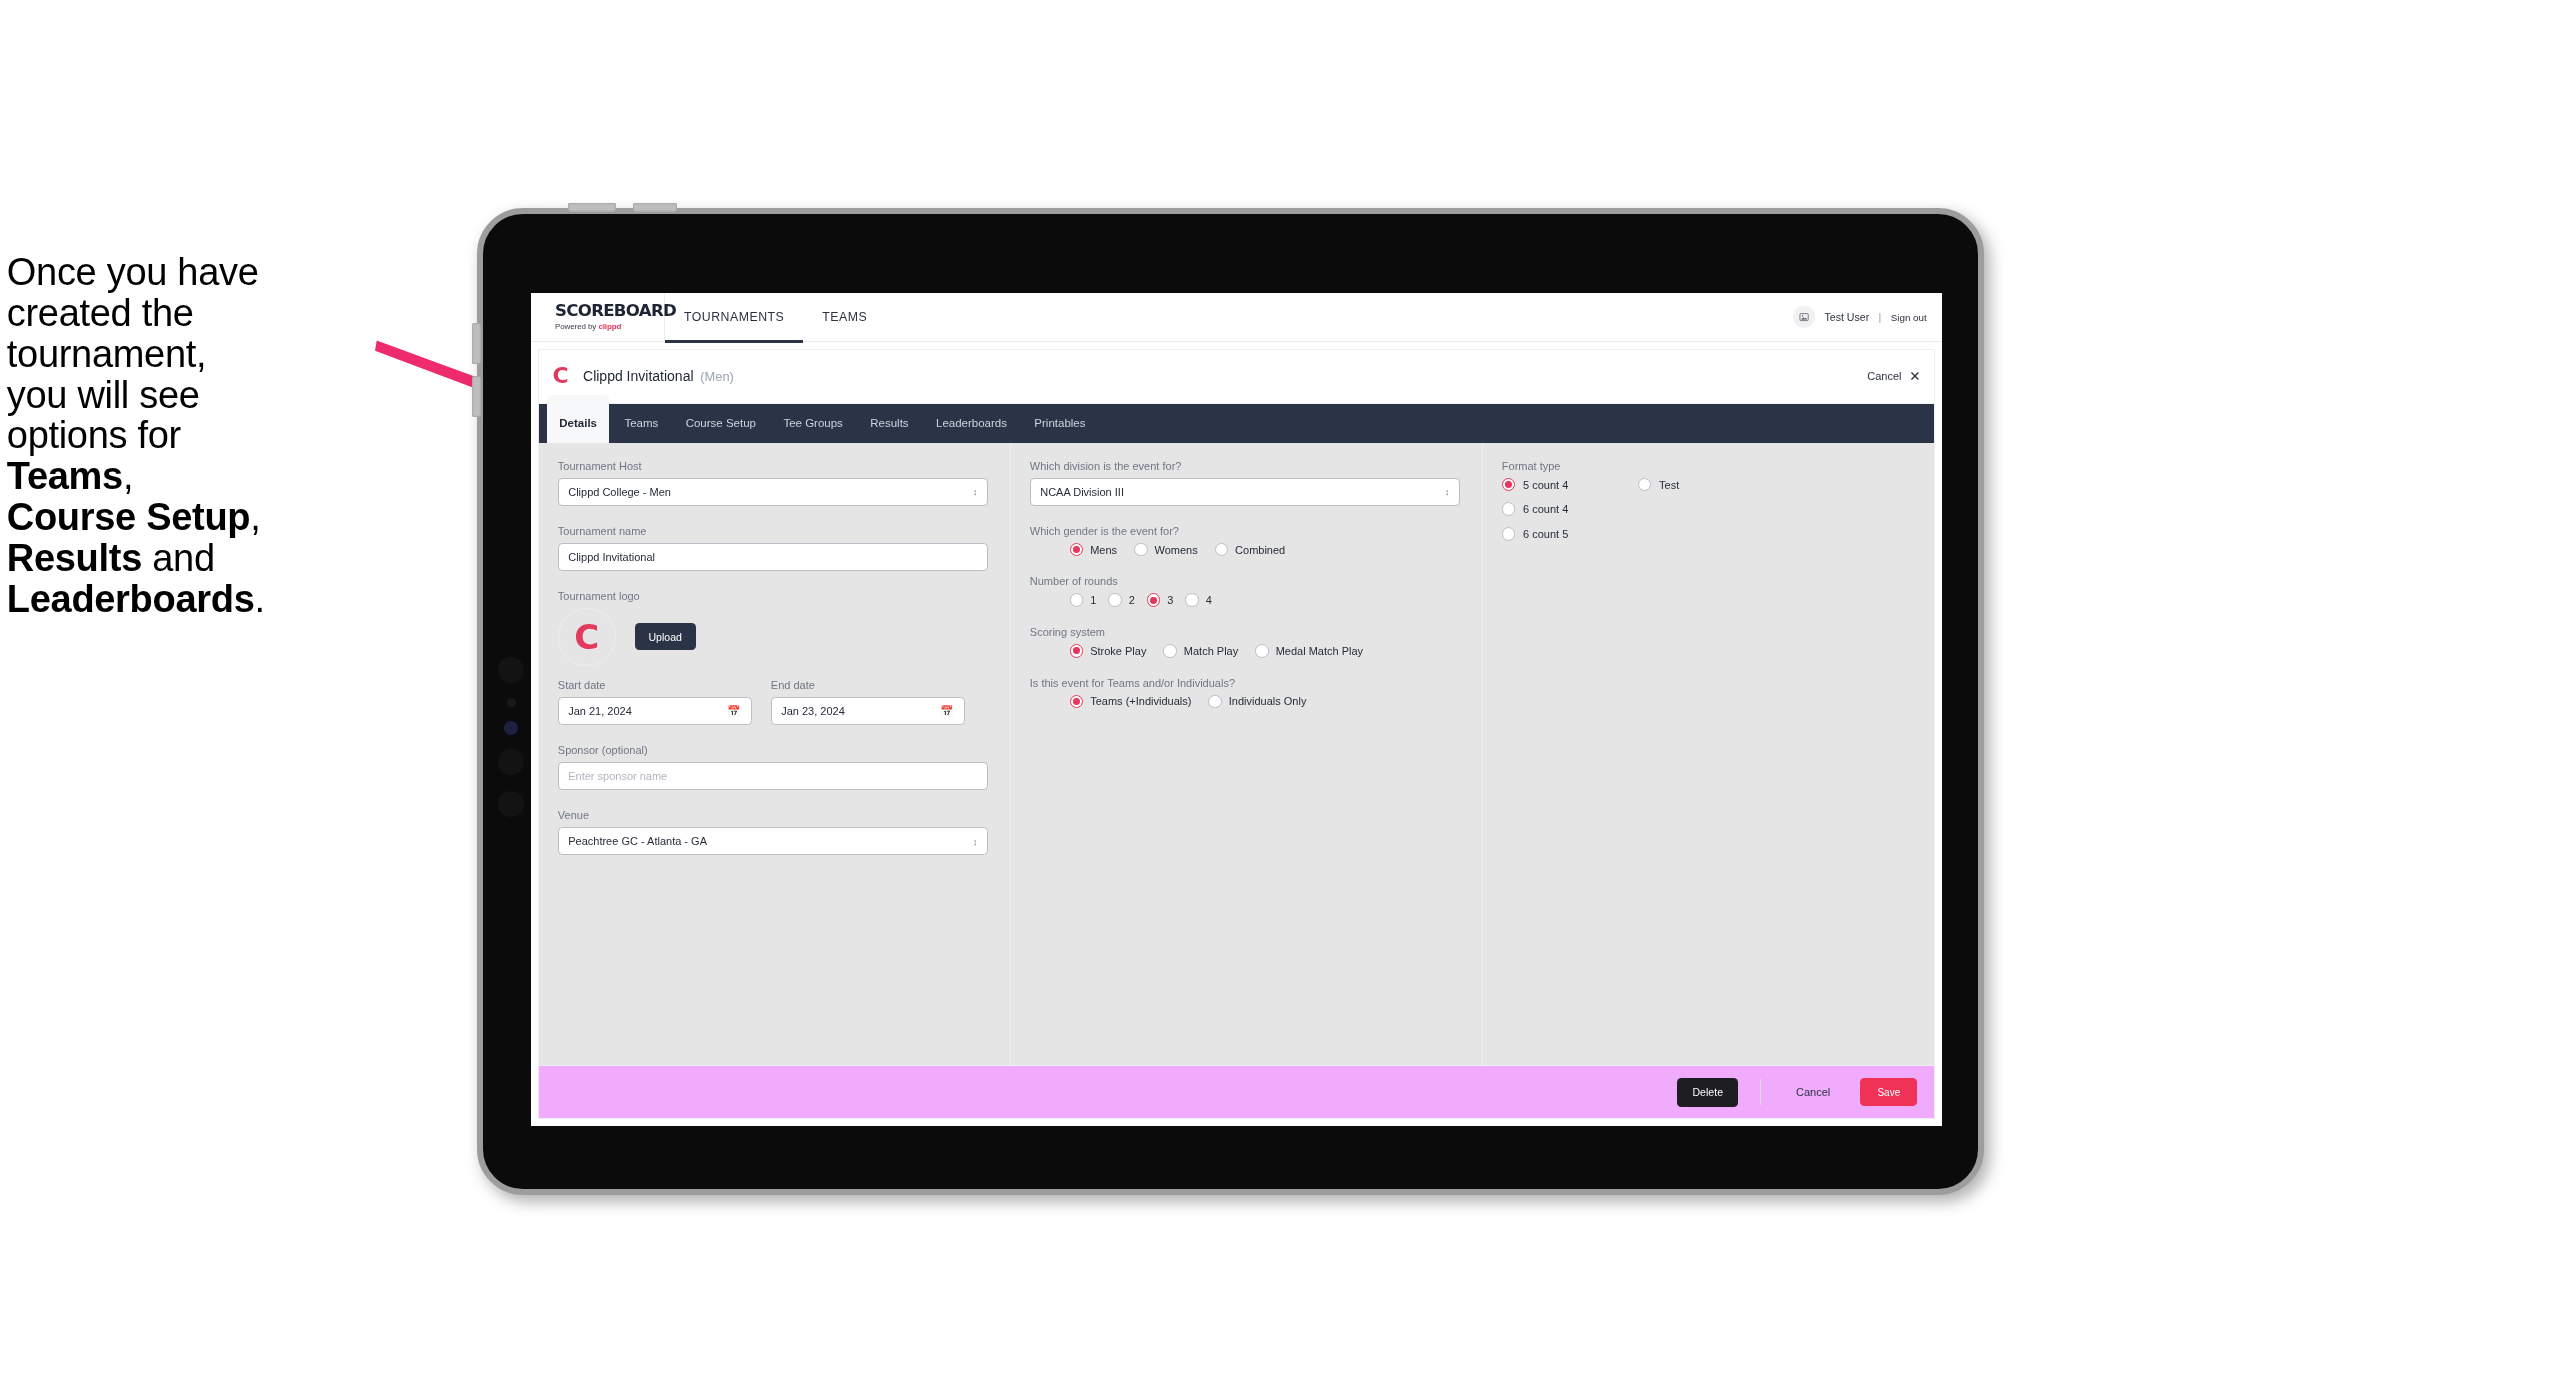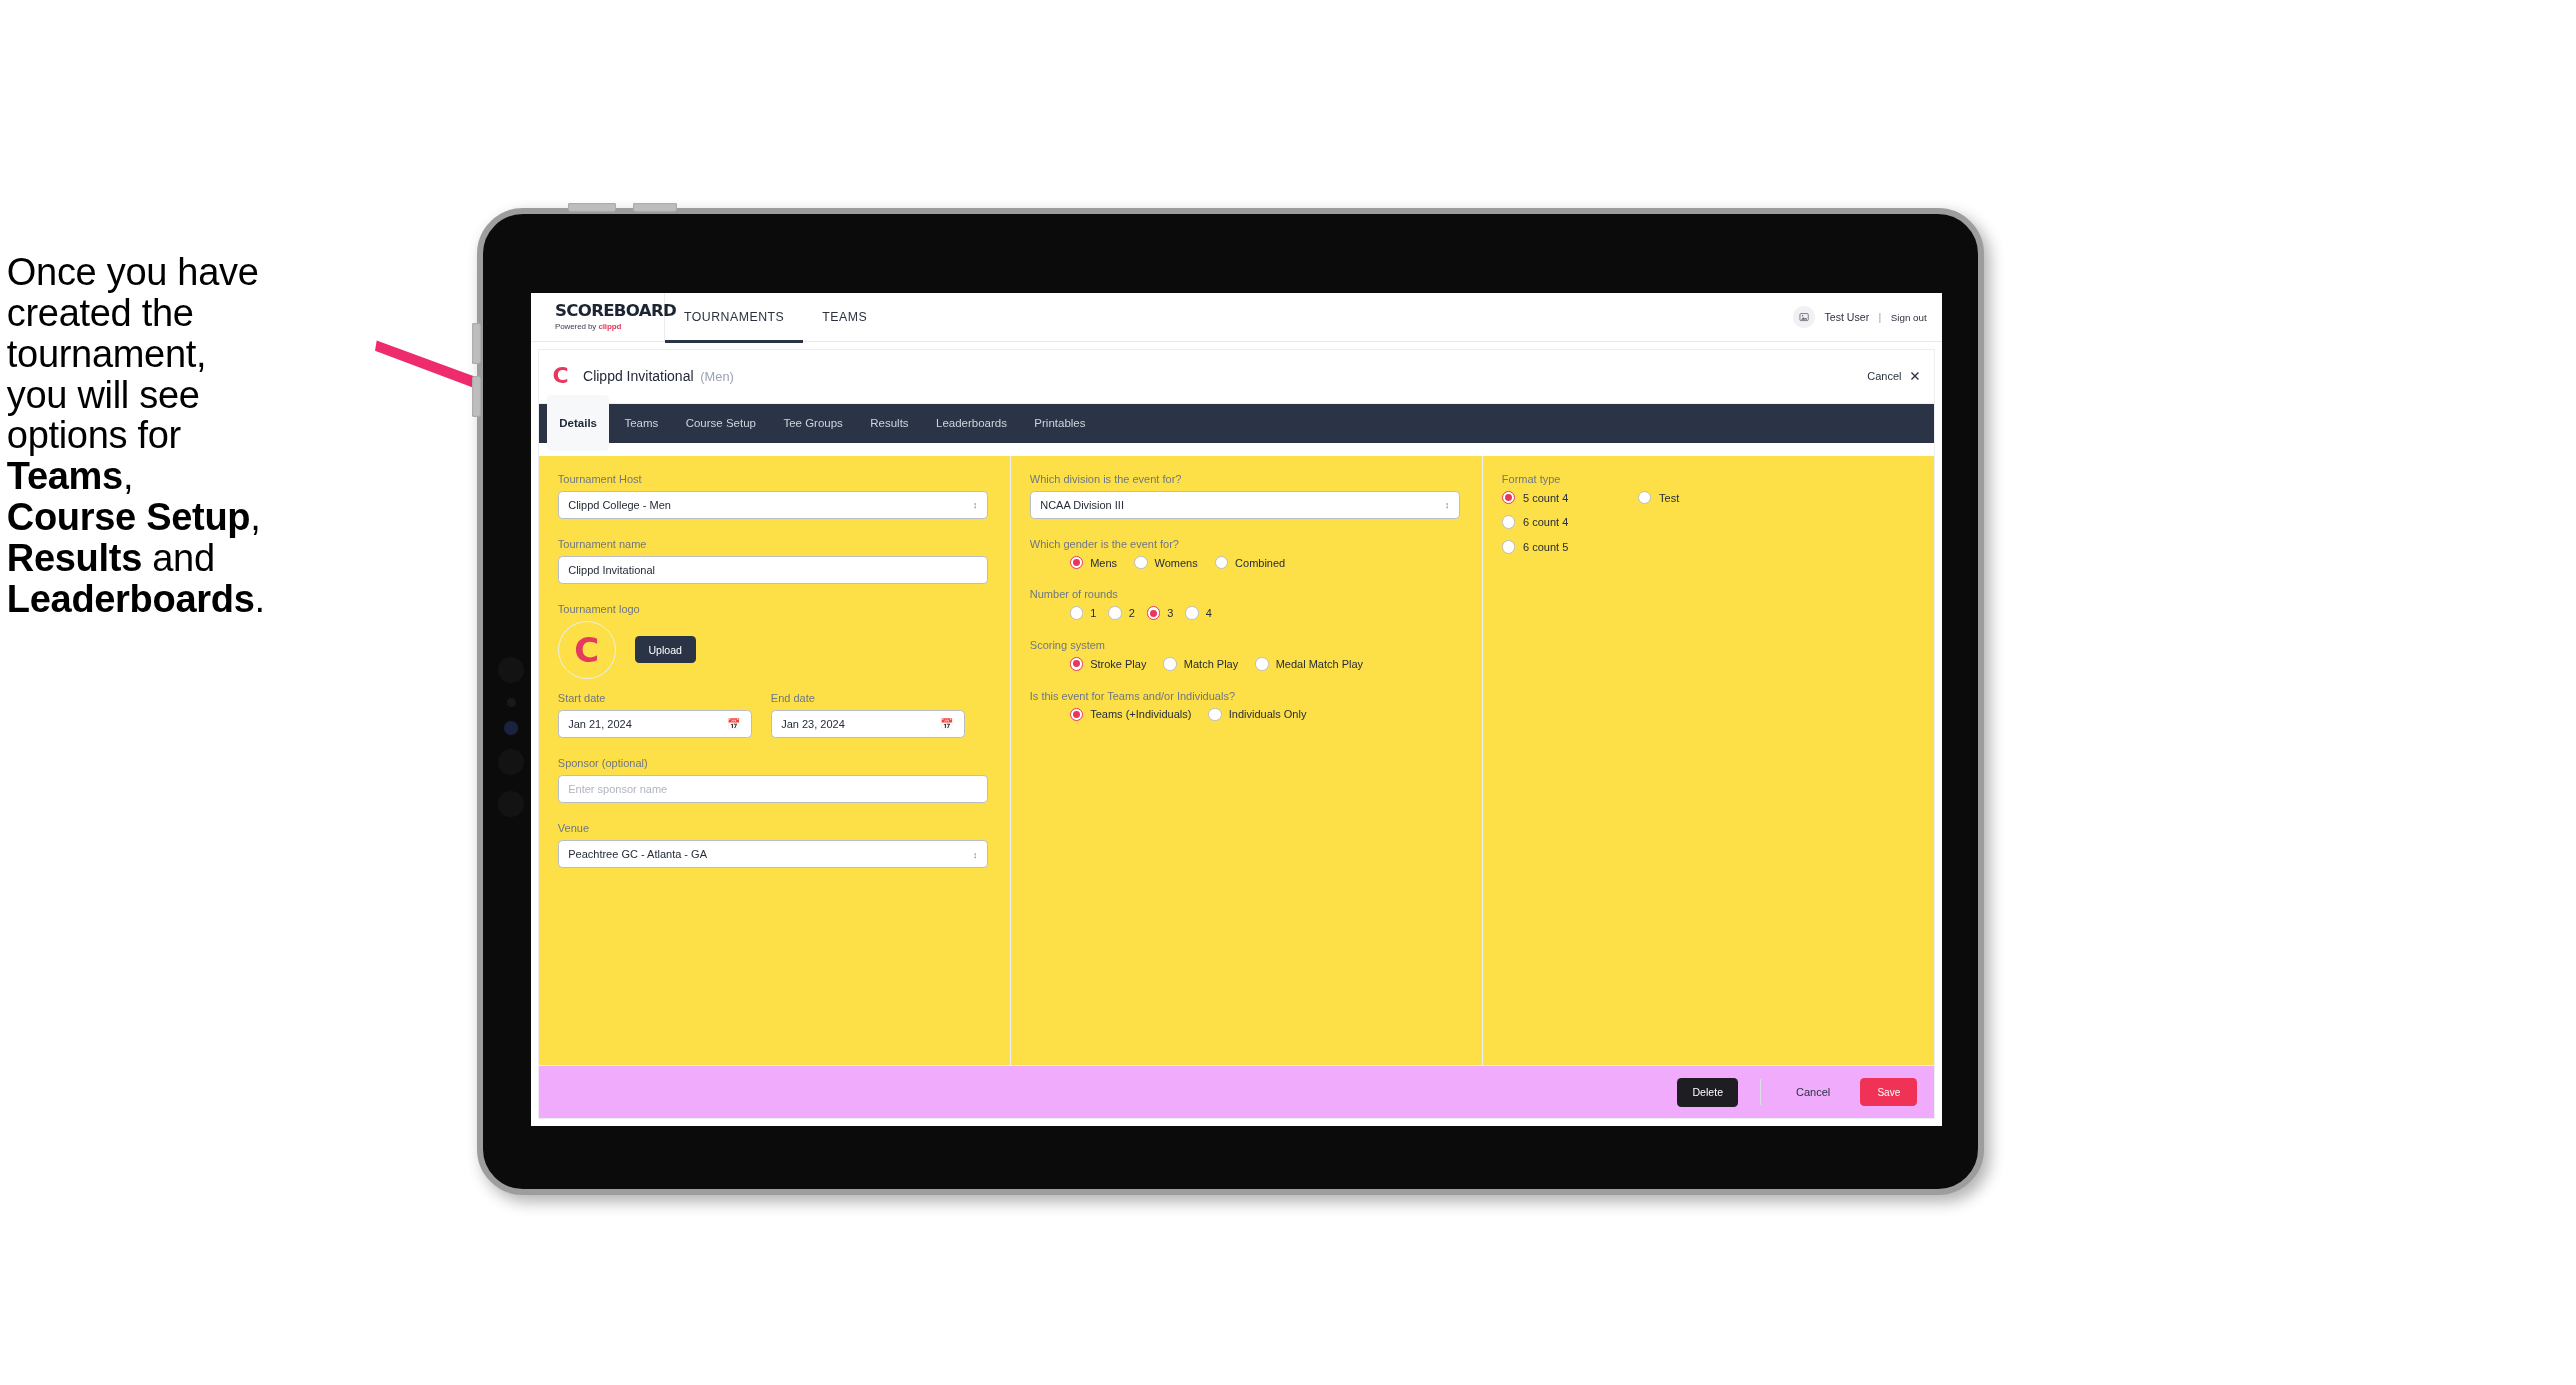--- a/index.html
+++ b/index.html
@@ -122,21 +122,21 @@
     height: 39px; background:#2b3447; display:flex; align-items:center;
     padding-left: 8.5px; gap: 3.4px;
   }
   .tab {
     font-size: 11.5px; color:#ced3dd; padding: 22px 12px; border-radius:4px;
     cursor:pointer; white-space:nowrap;
   }
   .tab.active { background:#f7f8fa; color:#222a38; font-weight:600; }
 
   
-  #formbody { flex:1; display:flex; background:#fde047;margin-top:13px; }
+  #formbody { flex:1; display:flex; background:#e5e5e5; }
   .col { padding: 17px 22px 0 19px; }
   .col.c1 { width: 472px; border-right:0.9px solid #eef0f3; }
   .col.c2 { width: 472px; border-right:0.9px solid #eef0f3; }
   .col.c3 { flex:1; }
 
   .fl { font-size: 11px; color:#6f7684; margin-bottom: 6px; }
   .fl.mt { margin-top: 19px; }
 
   .input, .select {
     height: 28px; border:0.9px solid #b9bdc6; border-radius:4.3px;

